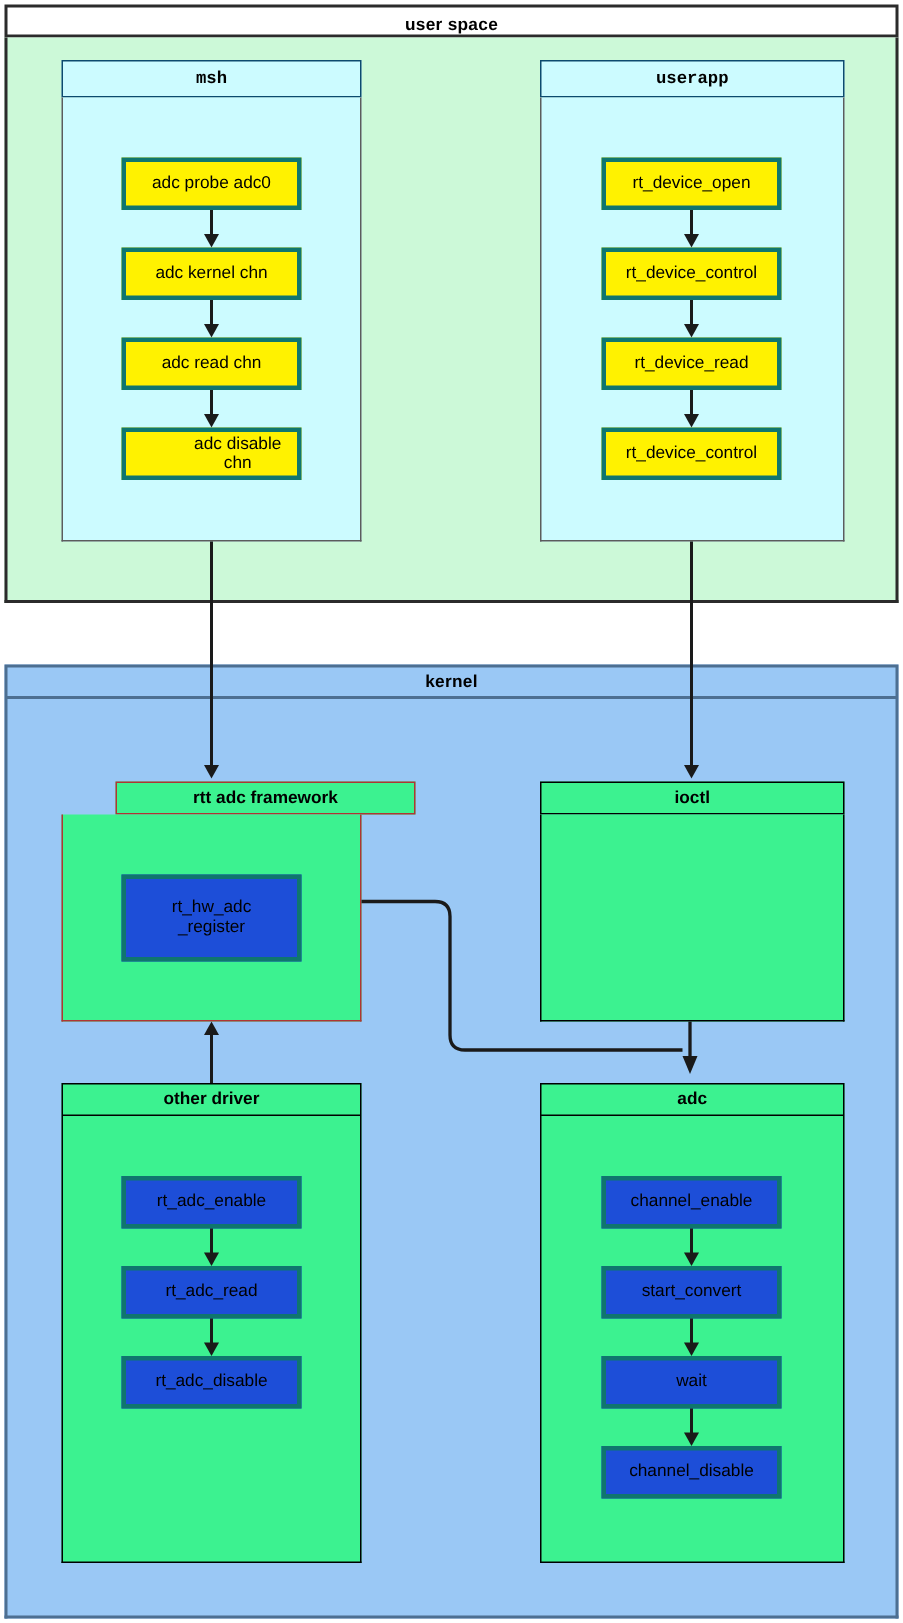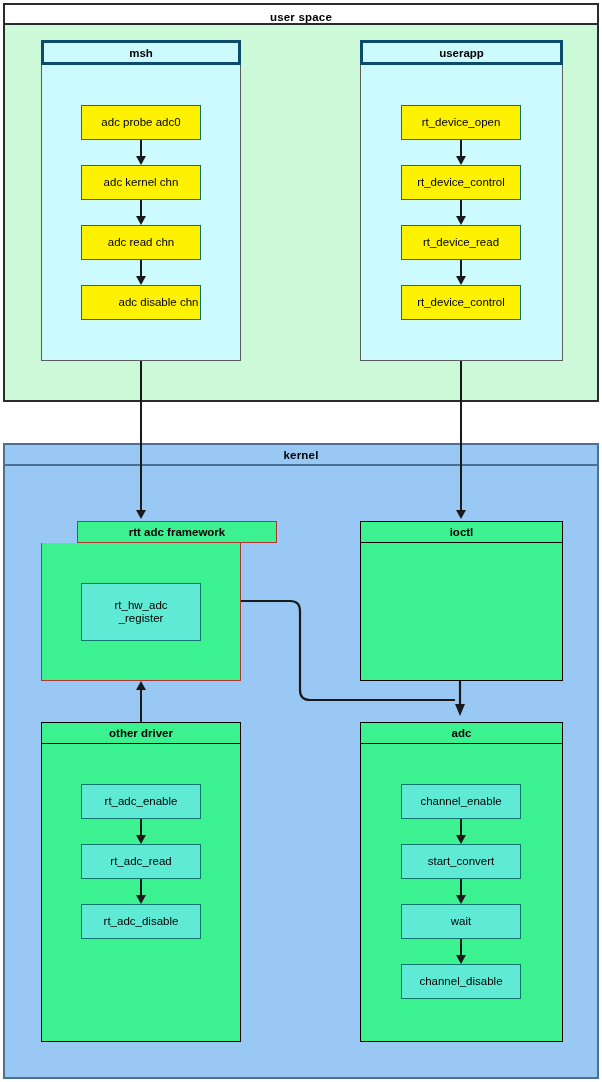--- a/index.html
+++ b/index.html
@@ -83,21 +83,22 @@
     color: #000;
   }
   .group-body {
     position: absolute;
     box-sizing: border-box;
   }
 
   
   .grp-user .group-head {
     background: #ccfbff;
-    border: 3px solid #0c4a6e;
+    border: 1px solid #0c4a6e;
+    font-family: Liberation Mono, monospace;
   }
   .grp-user .group-body {
     background: #ccfbff;
     border: 1px solid #5c5c5c;
     border-top: none;
   }
 
   
   .grp-kern-red .group-head {
     background: #3cf290;
@@ -123,25 +124,25 @@
   .node {
     position: absolute;
     box-sizing: border-box;
     display: flex;
     align-items: center;
     justify-content: center;
     text-align: center;
     font-size: 11.5px;
     line-height: 13px;
     color: #000;
-    border: 1px solid #0f766e;
+    border: 3px solid #0f766e;
     white-space: pre-line;
   }
   .node-yellow { background: #fff200; }
-  .node-cyan   { background: #5eead4; }
+  .node-cyan   { background: #1d4ed8; }
 
   
   .vline {
     position: absolute;
     width: 2px;
     background: #1a1a1a;
   }
   .arrow-down {
     position: absolute;
     width: 0; height: 0;

